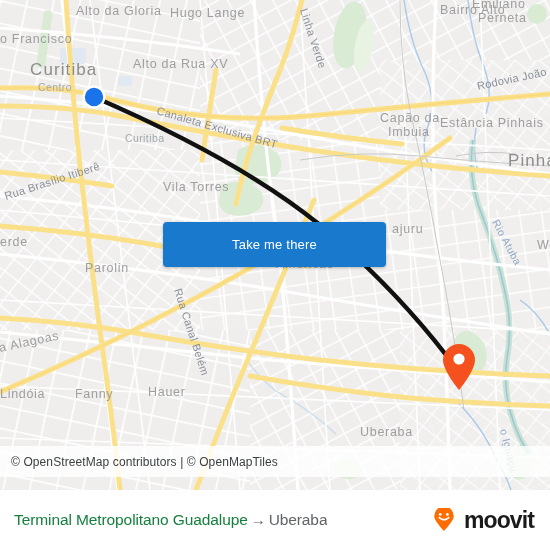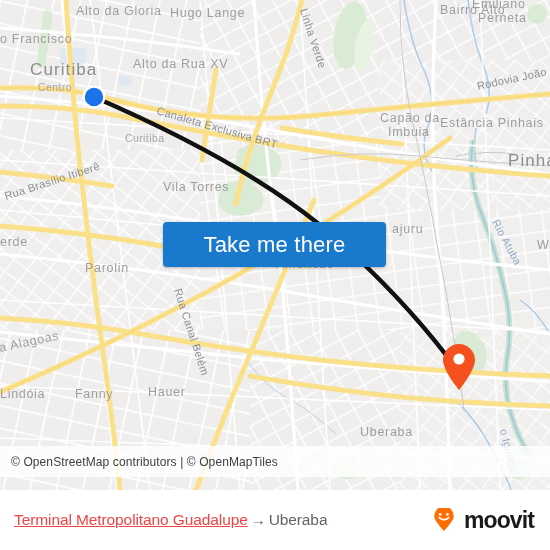--- a/index.html
+++ b/index.html
@@ -31,21 +31,21 @@
   .lbl-water{fill:#8fa8c8;font-size:10.5px;letter-spacing:.5px;}
   .lbl-sm{font-size:10.5px;fill:#a3a8ad;letter-spacing:.4px;}
 
   
   .cta{
     position:absolute;left:163px;top:222px;width:223px;height:45px;
     background:#1879cd;
     border:none;border-radius:4px;
     color:#ffffff;
     font-family:"Liberation Sans", sans-serif;
-    font-size:22px;
+    font-size:13px;
     letter-spacing:.2px;
     cursor:pointer;
     box-shadow:0 1px 3px rgba(0,0,0,.25);
     display:flex;align-items:center;justify-content:center;
     padding:0;
   }
 
   
   .attrib{
     position:absolute;left:0;top:446px;width:550px;height:31px;
@@ -64,21 +64,21 @@
     position:absolute;left:0;top:490px;width:550px;height:60px;
     background:#ffffff;
     display:flex;align-items:center;
     box-sizing:border-box;
     padding:0 16px 0 14px;
   }
   .footer-title{
     font-size:15.5px;color:#303235;letter-spacing:-.1px;
     white-space:nowrap;overflow:hidden;
   }
-  .footer-title .origin{color:#ef4444;text-decoration:underline;}
+  .footer-title .origin{color:#15803d;}
   .footer-title .arrow{color:#5f6368;padding:0 3px;font-size:15px;}
   .footer-title .dest{color:#5f6368;}
   .brand{
     margin-left:auto;display:flex;align-items:center;gap:9px;
   }
   .brand-word{
     font-size:23px;font-weight:bold;color:#1a1a1a;letter-spacing:-.9px;
     font-family:"Liberation Sans", sans-serif;
   }
 </style>

